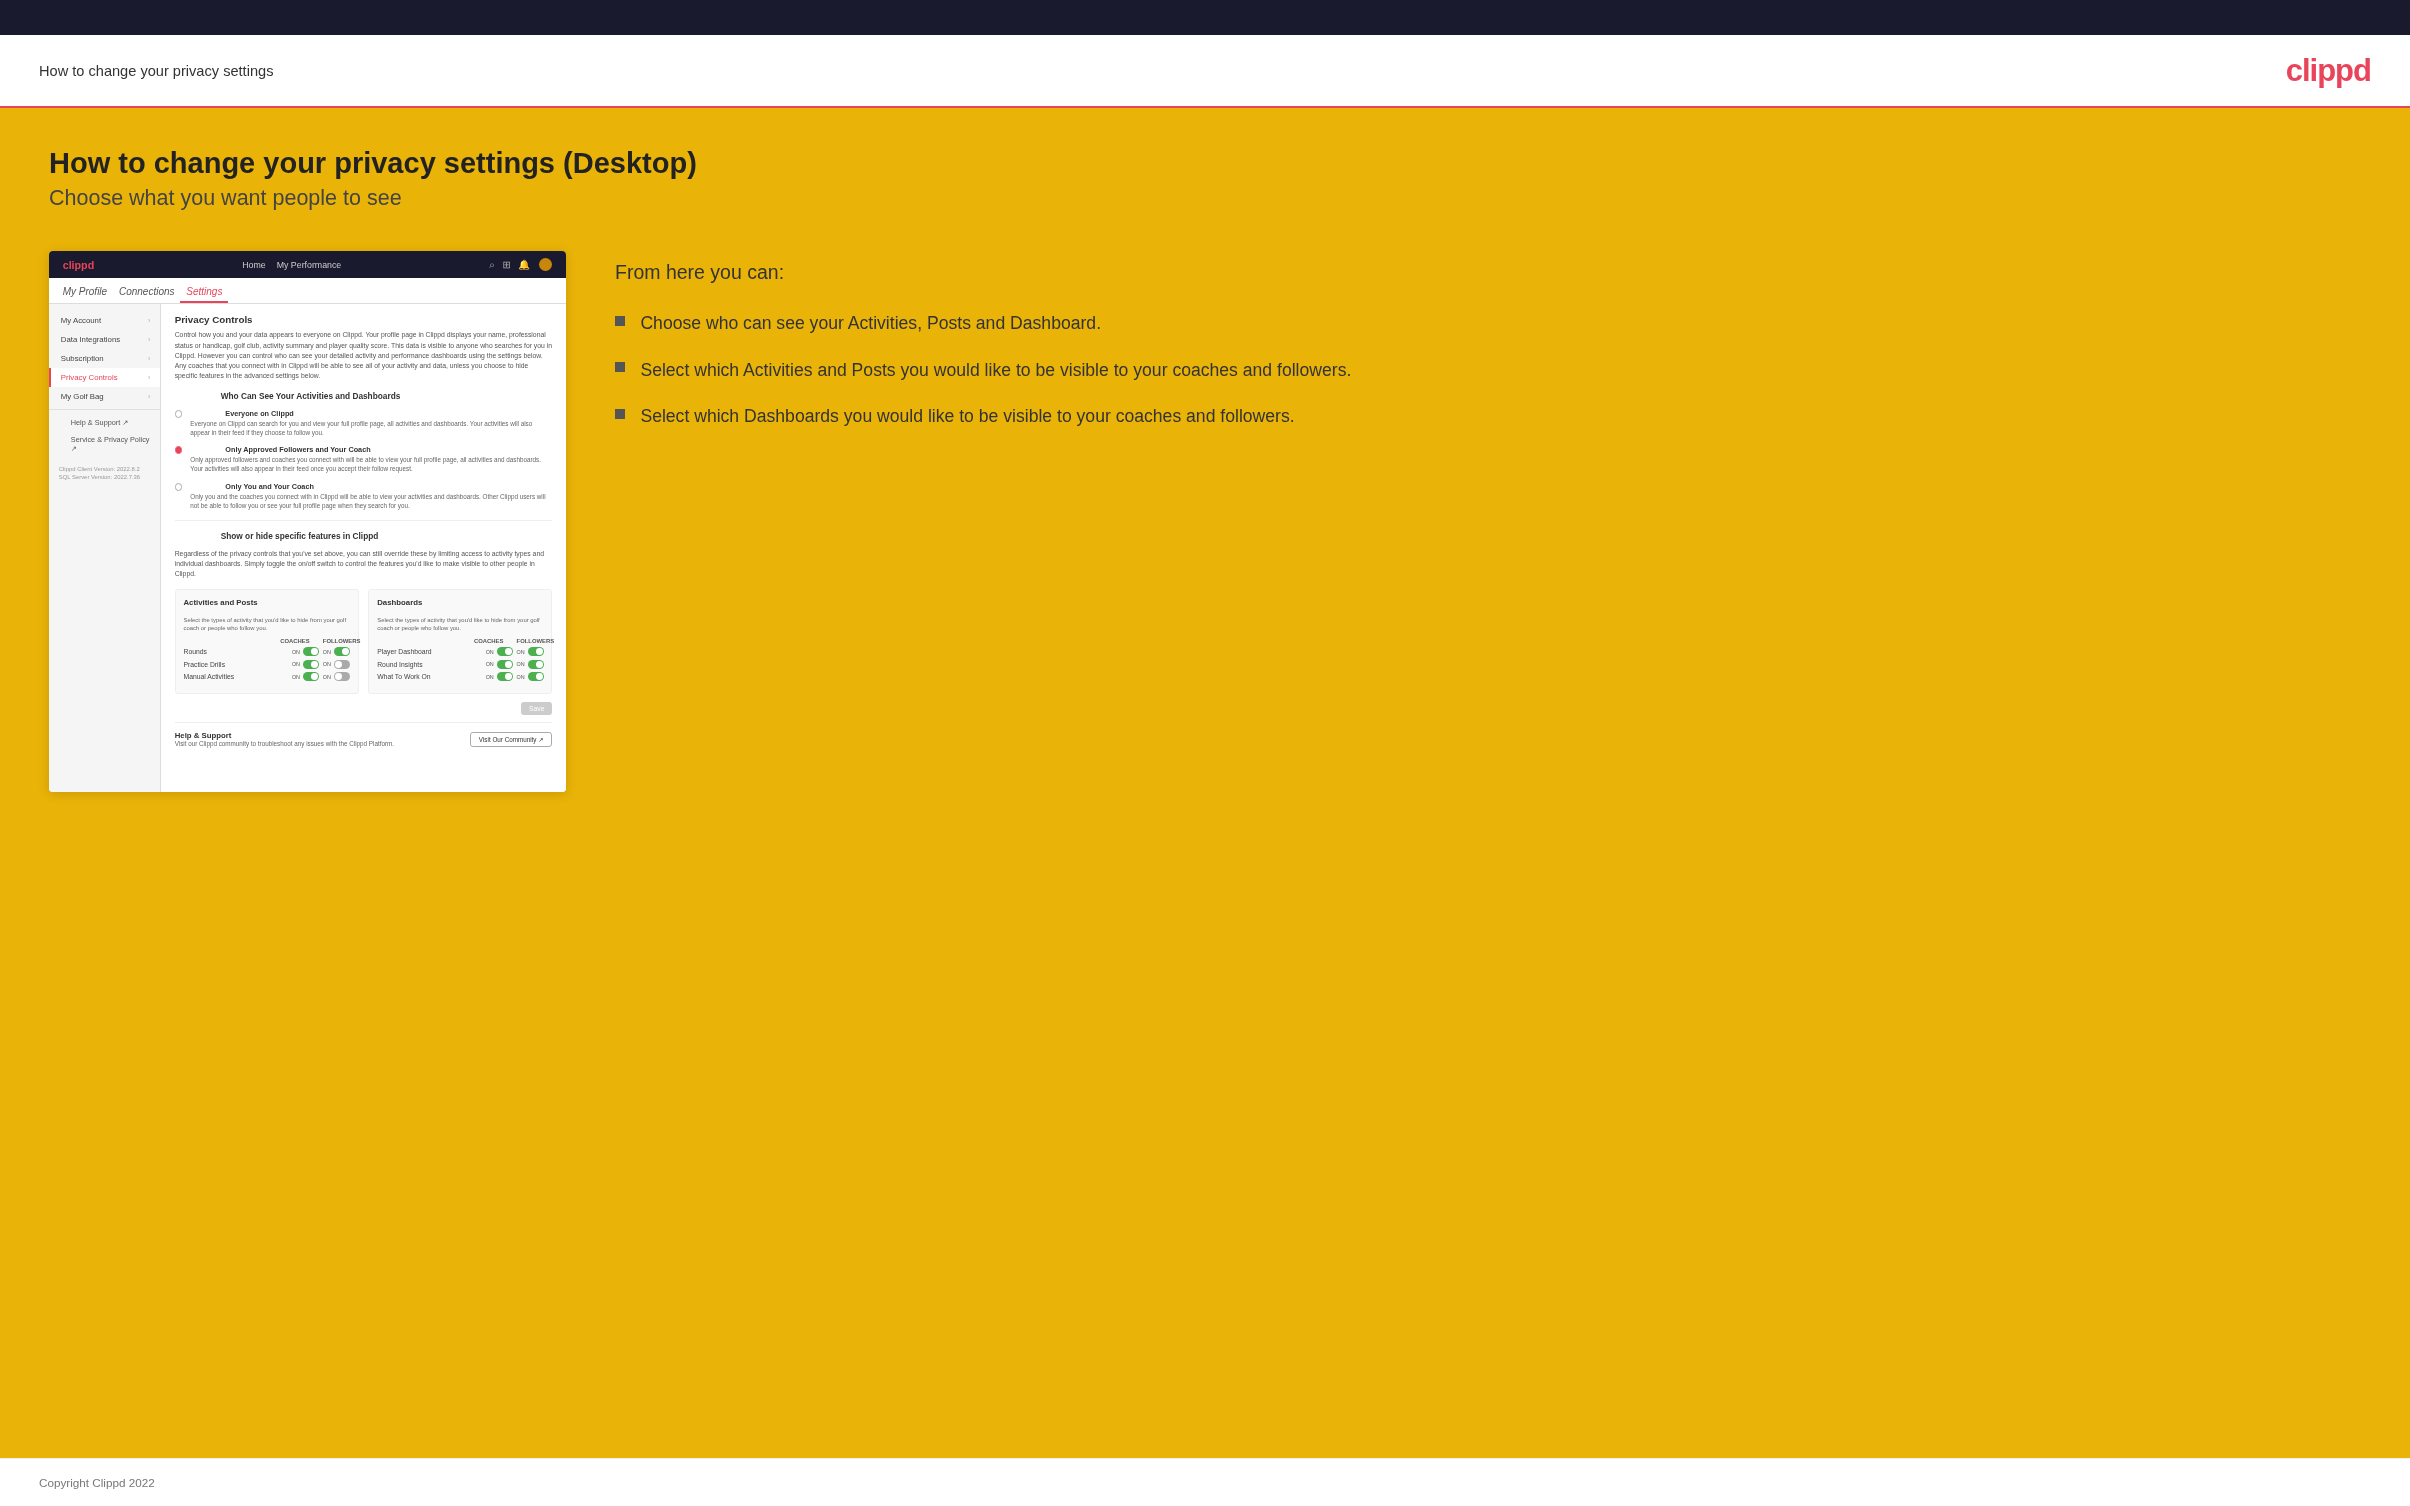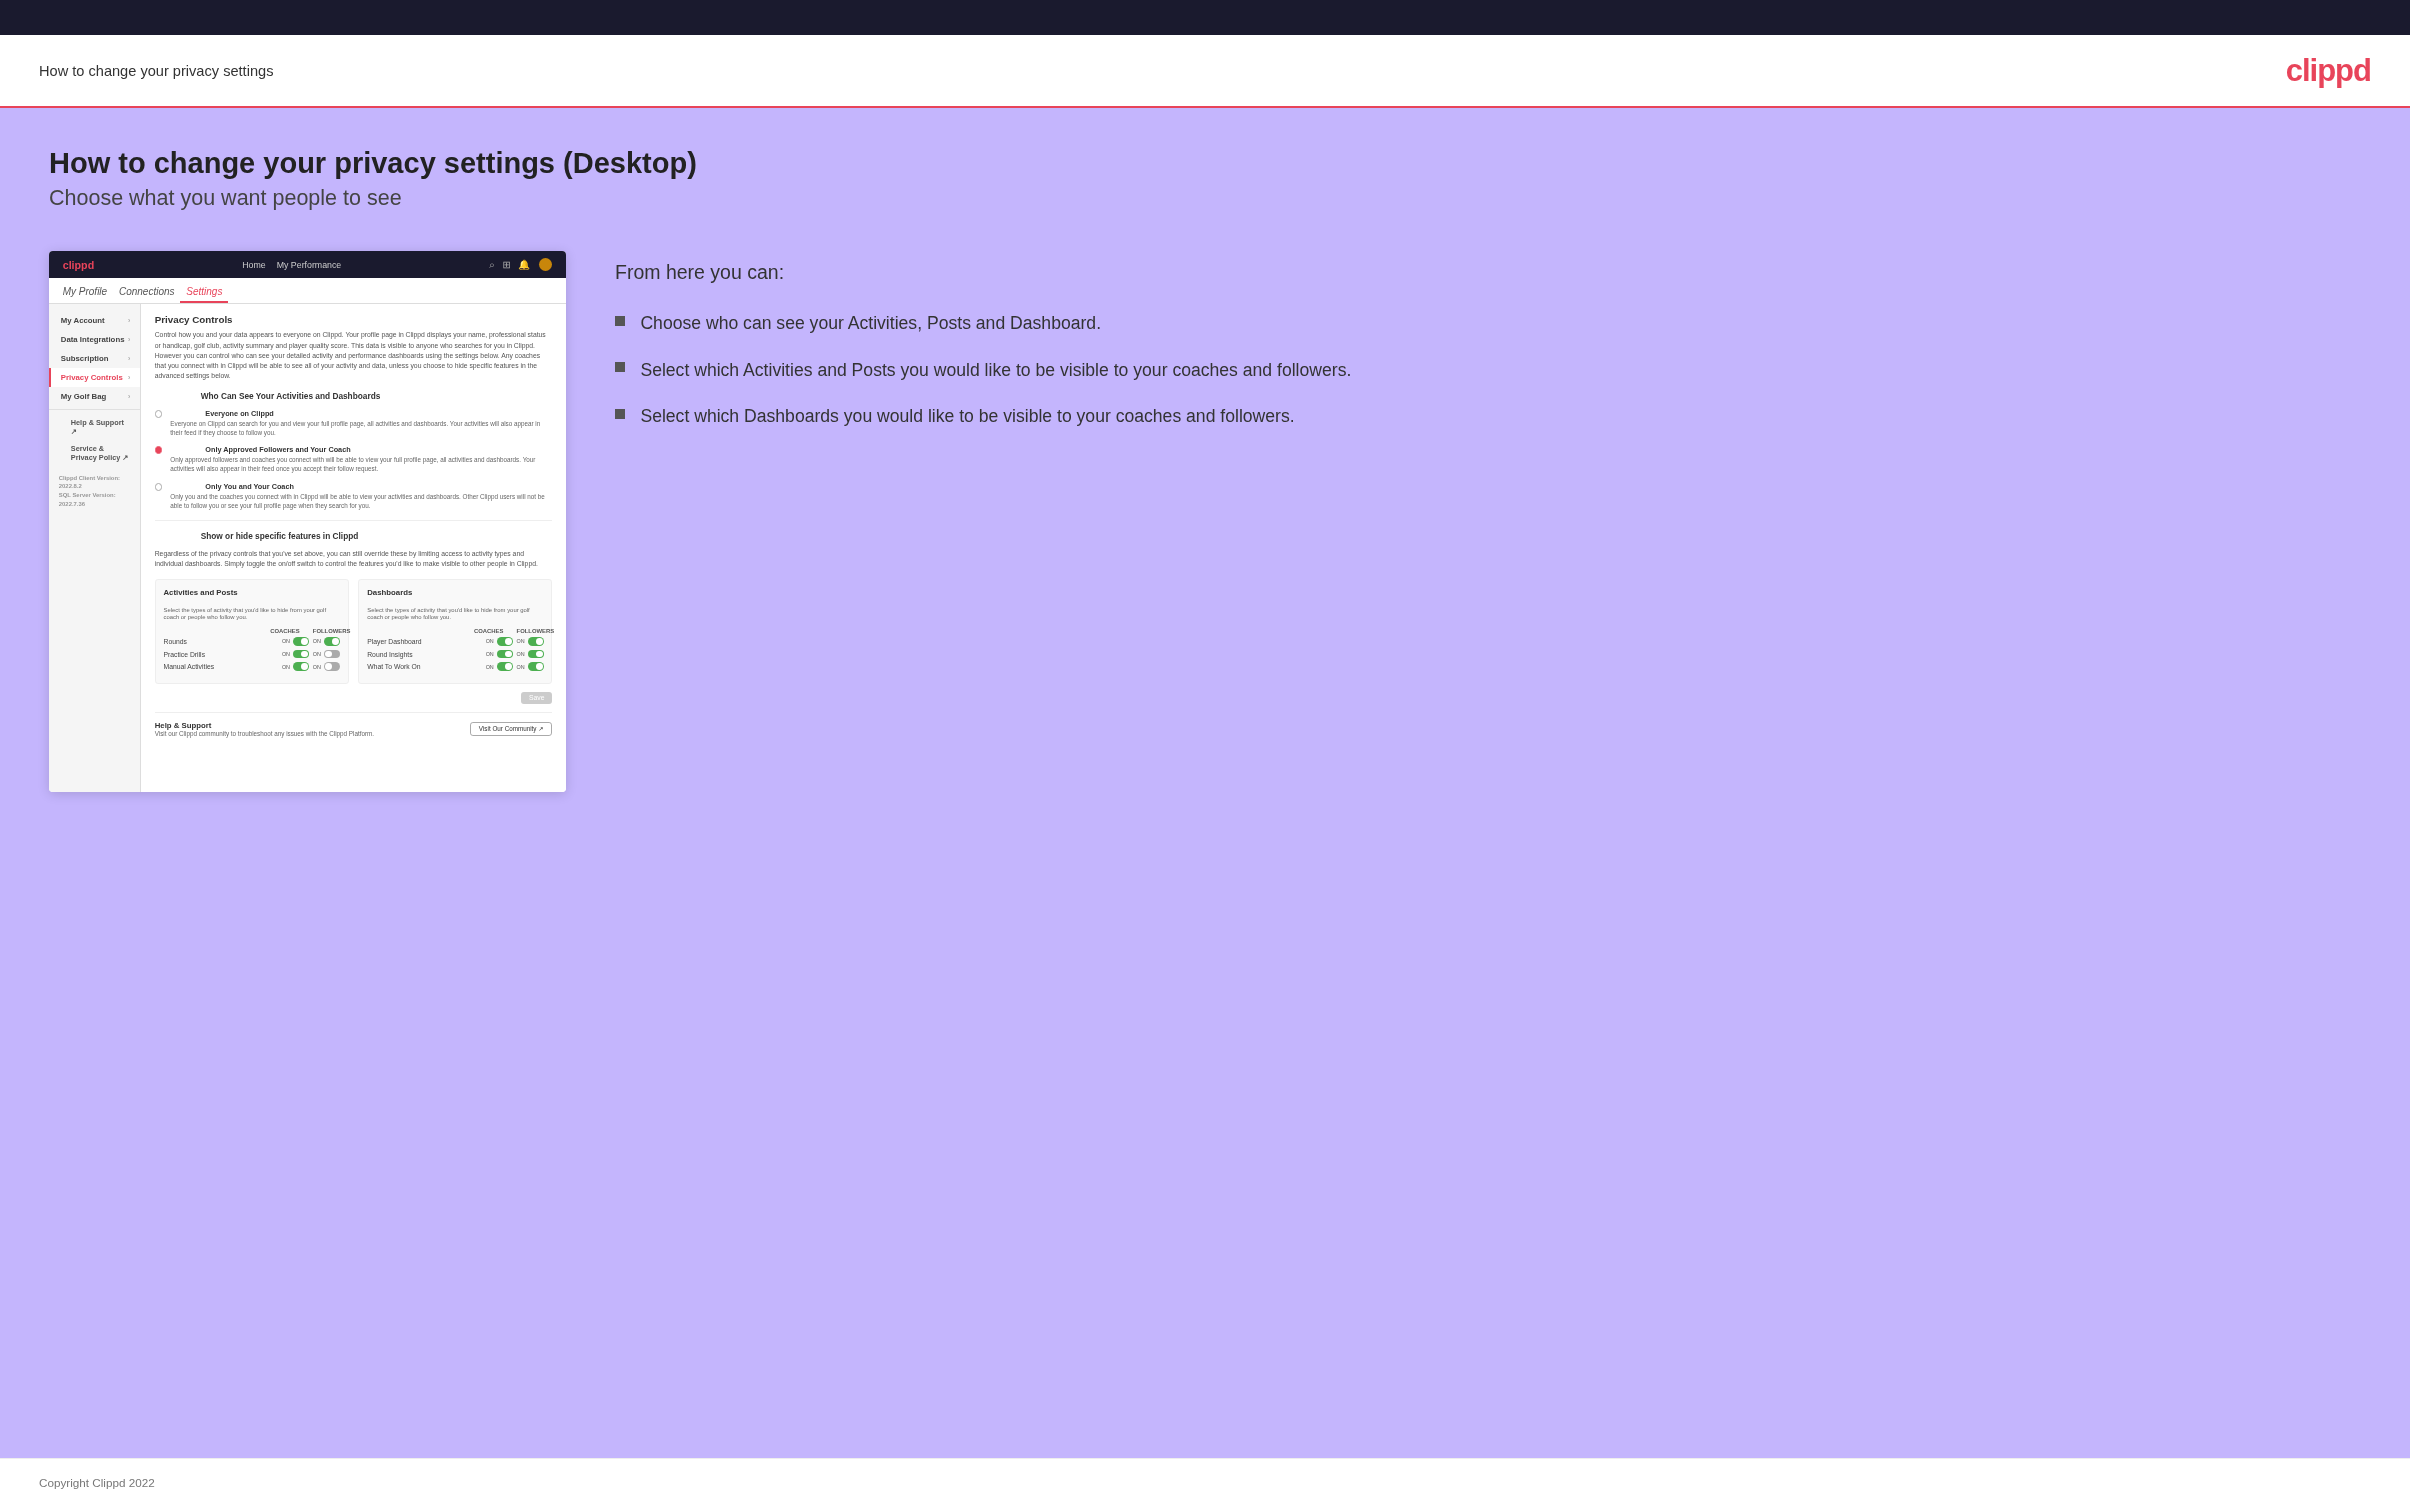--- a/index.html
+++ b/index.html
@@ -27,21 +27,21 @@
     .logo {
       font-size: 31px;
       font-weight: 700;
       color: #e8445a;
       letter-spacing: -1px;
     }
 
     .logo span { color: #e8445a; }
 
     .main-content {
-      background: #c4b5fd;
+      background: #eab308;
       padding: 39px 49px;
       min-height: calc(100vh - 156px);
     }
 
     .page-heading {
       font-size: 29px;
       font-weight: 800;
       color: #222;
       margin-bottom: 5.9px;
     }
@@ -102,25 +102,24 @@
       color: #aaa;
       font-size: 9.8px;
     }
 
     .app-body {
       display: flex;
       min-height: 488px;
     }
 
     .app-sidebar {
-      width: 92px;
+      width: 112px;
       background: #f5f5f5;
       border-right: 1px solid #ddd;
       padding-top: 7.8px;
-      font-weight: bold;
     }
 
     .app-subnav {
       display: flex;
       gap: 0;
       padding: 3.9px 7.8px 0;
       border-bottom: 1px solid #ddd;
       background: #fff;
     }
 

